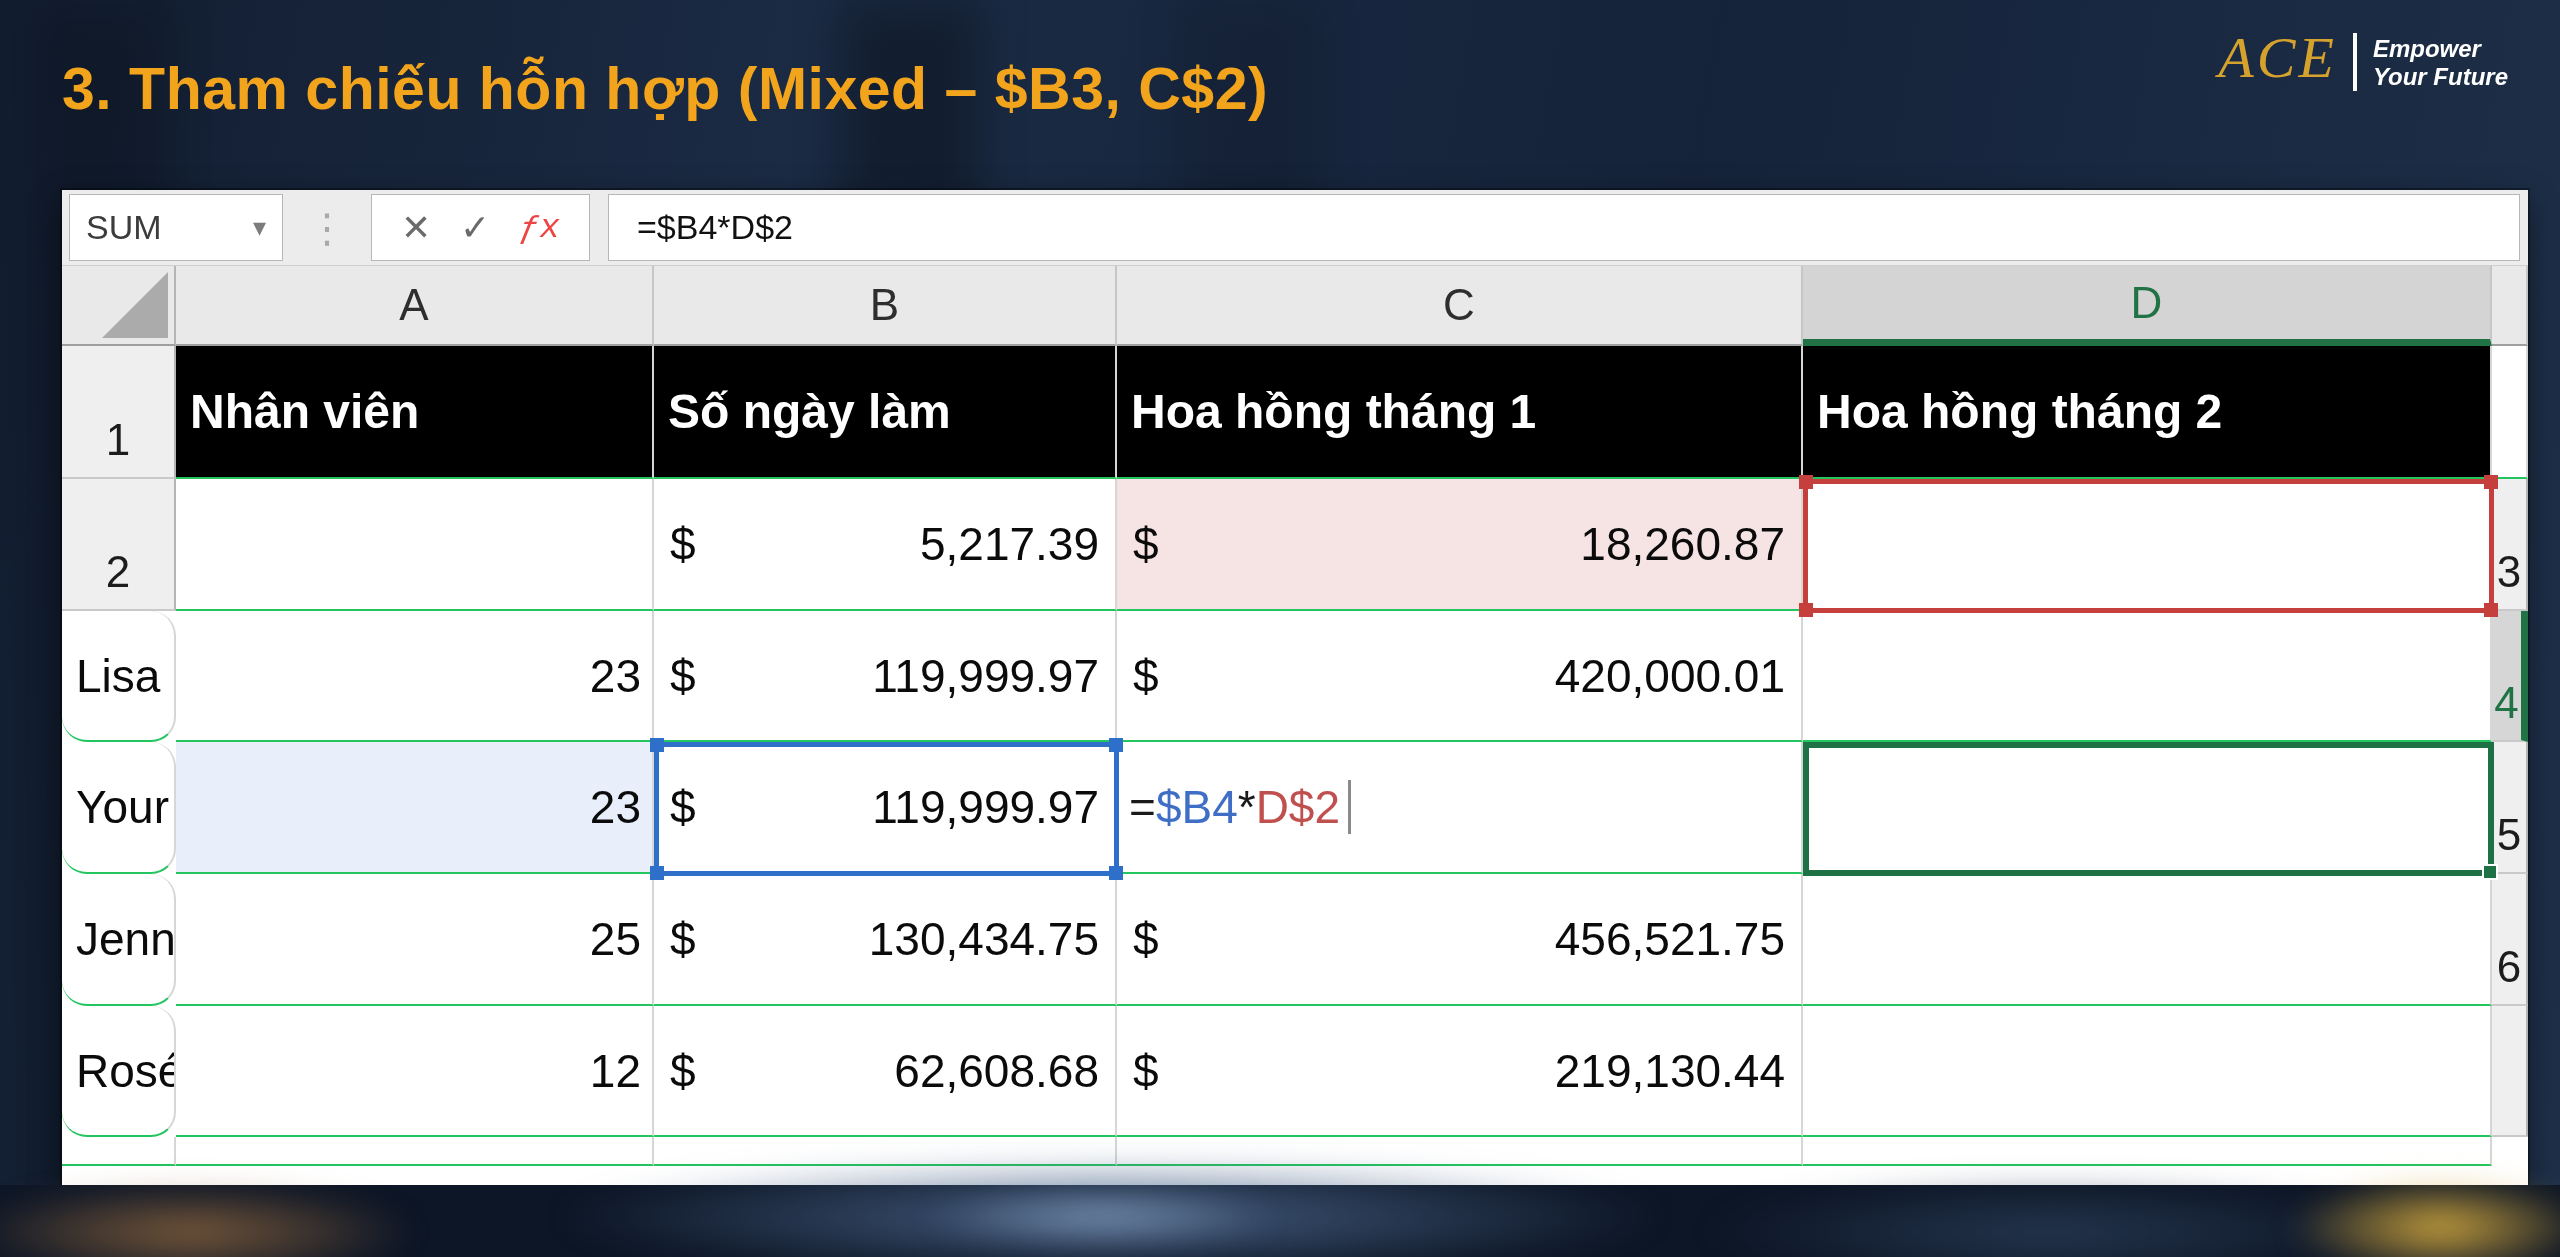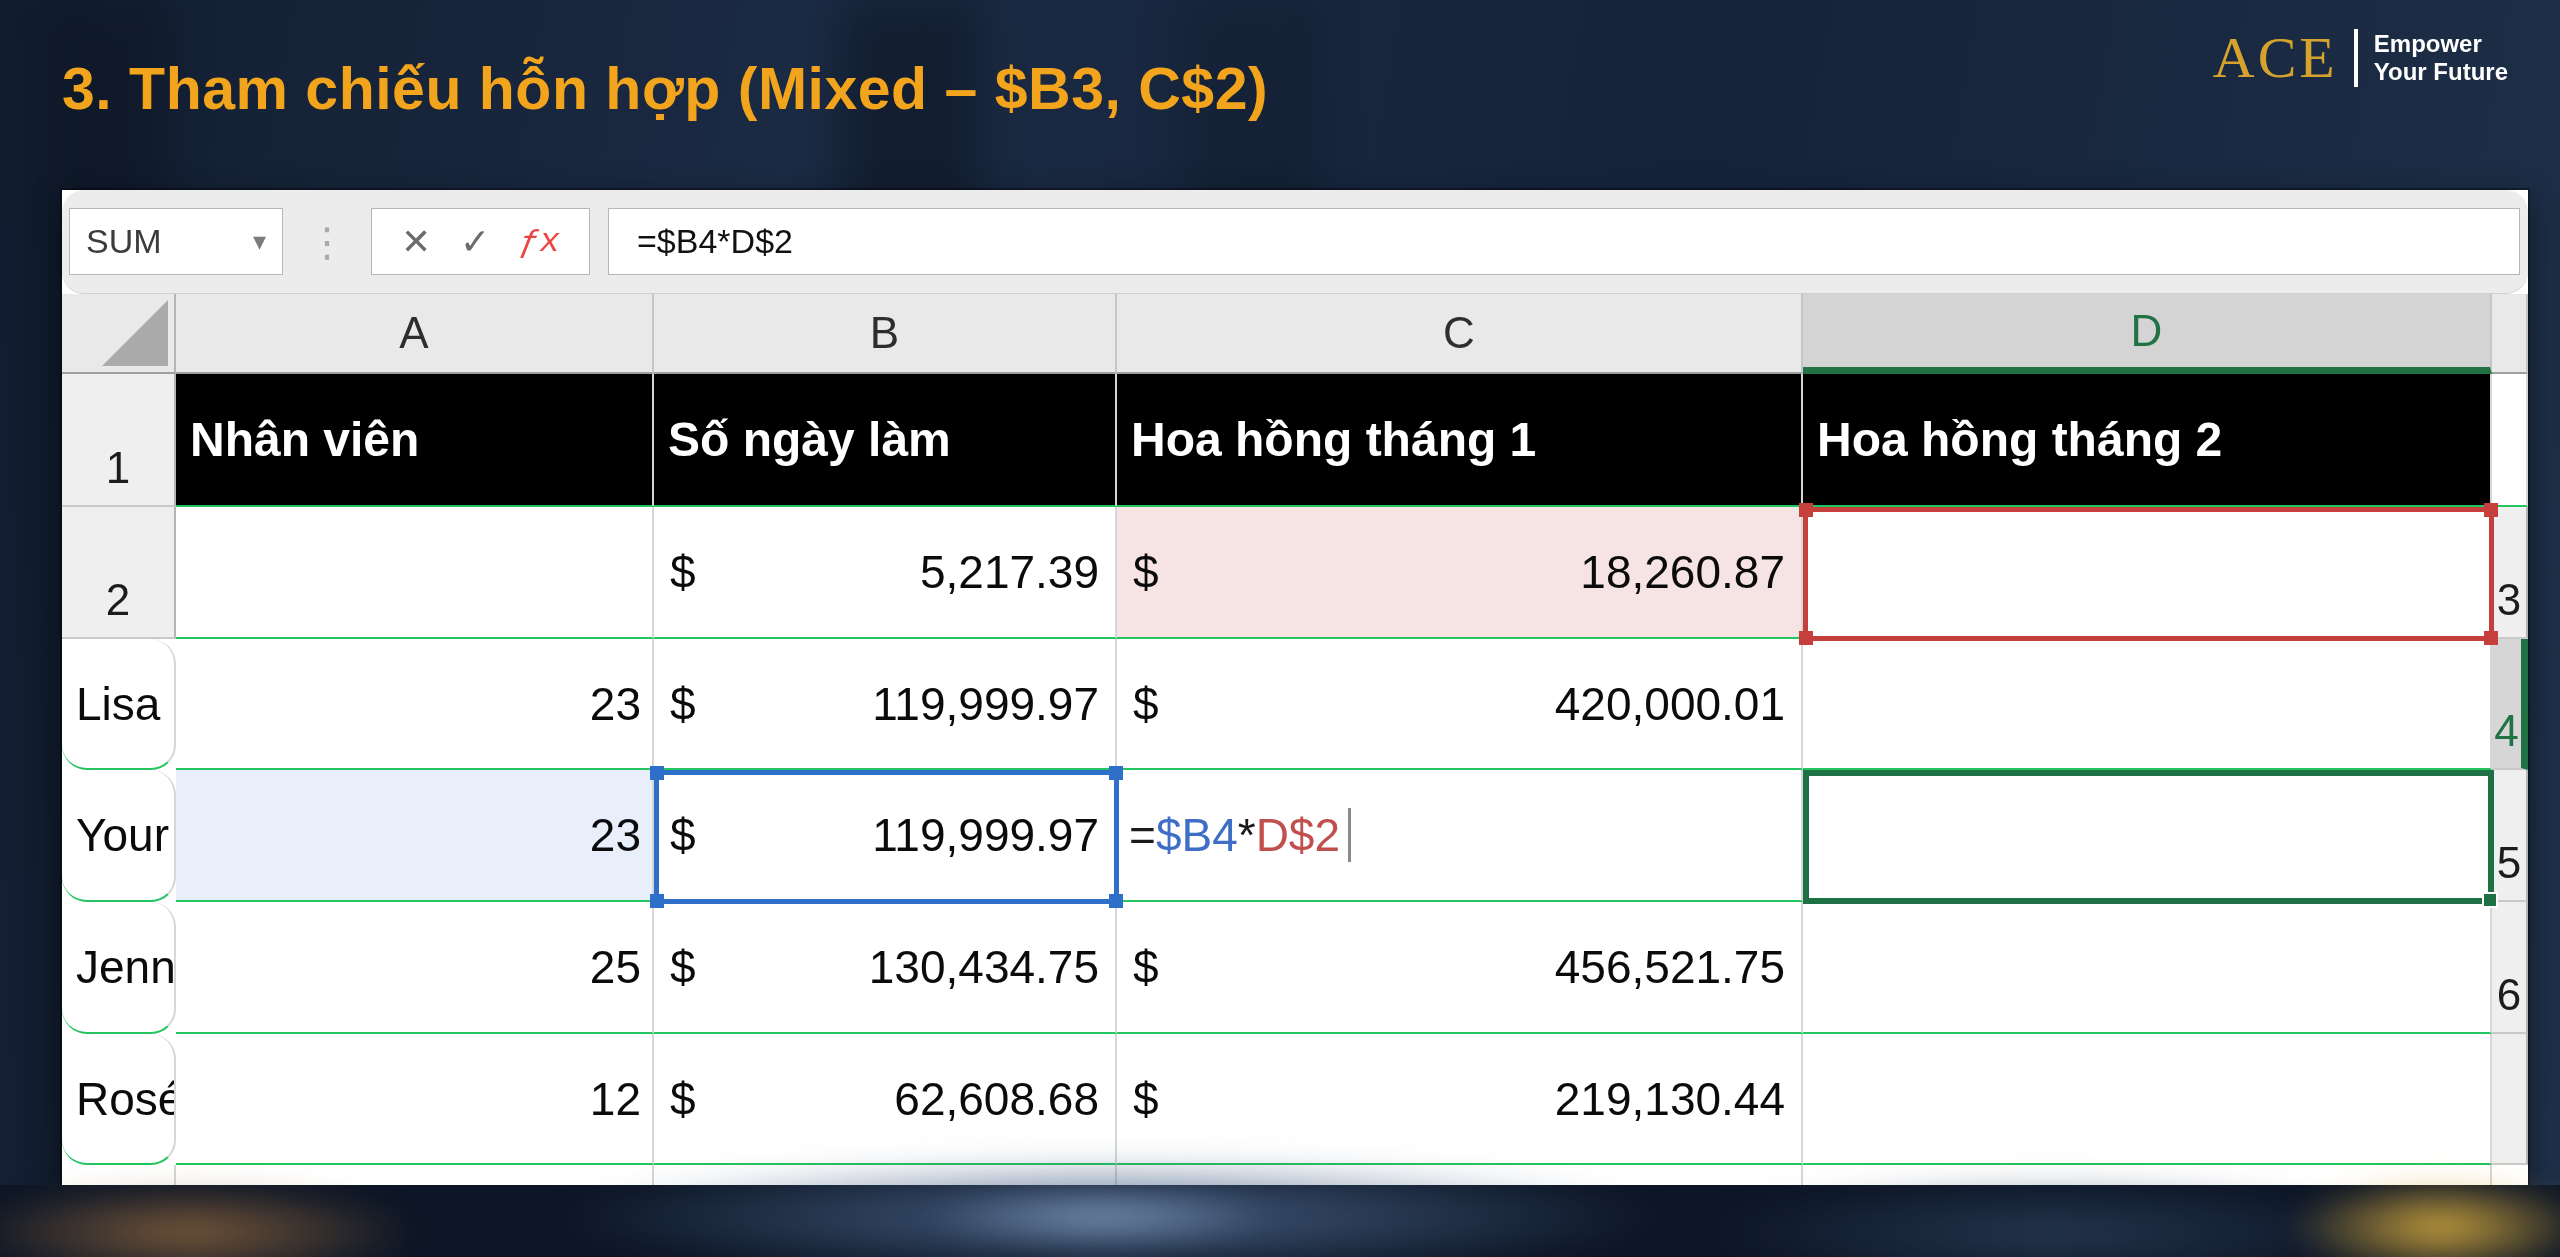--- a/index.html
+++ b/index.html
@@ -19,31 +19,31 @@
   .blob { position:absolute; filter:blur(14px); border-radius:50%; }
   .blob.warm   { left:-40px;  bottom:-25px; width:460px; height:100px; background:radial-gradient(ellipse at center, rgba(142,102,62,.85), rgba(142,102,62,0) 70%); }
   .blob.keys   { left:560px;  bottom:-20px; width:1100px; height:120px; background:radial-gradient(ellipse at center, rgba(74,100,136,.95), rgba(74,100,136,0) 72%); }
   .blob.keyhi  { left:920px;  bottom:10px;  width:360px; height:60px;  background:radial-gradient(ellipse at center, rgba(160,185,215,.55), rgba(160,185,215,0) 70%); }
   .blob.gold   { right:-30px; bottom:-20px; width:300px; height:100px; background:radial-gradient(ellipse at center, rgba(214,171,63,.95), rgba(214,171,63,0) 72%); }
   .blob.slate  { left:1700px; bottom:-30px; width:700px; height:110px; background:radial-gradient(ellipse at center, rgba(40,58,84,.9), rgba(40,58,84,0) 70%); }
 
   .title { position:absolute; left:62px; top:55px; font-size:59px; font-weight:bold;
            color:#f1a41c; letter-spacing:.5px; white-space:nowrap; }
 
-  .logo { position:absolute; top:24px; right:52px; display:flex; align-items:center; gap:16px; }
+  .logo { position:absolute; top:24px; right:52px; display:flex; align-items:flex-end; gap:16px;font-style:italic; }
   .logo .brand { font-family:"Liberation Serif", serif; font-size:58px; color:#d6a22e; letter-spacing:3px; }
   .logo .bar { width:4px; height:58px; background:#ffffff; }
   .logo .tag { color:#ffffff; font-weight:bold; font-size:24px; line-height:28px; }
 
   
   .panel { position:absolute; left:62px; top:190px; width:2466px; height:1000px; background:#ffffff;
            box-shadow:0 0 0 2px rgba(0,0,0,.35), 0 10px 30px rgba(0,0,0,.45); }
 
-  .fbar { height:104px; background:#ececec; border-bottom:1px solid #cfcfcf;
-          display:flex; align-items:center; padding:0 8px 0 7px;border-radius:22px; }
+  .fbar { height:76px; background:#ececec; border-bottom:1px solid #cfcfcf;
+          display:flex; align-items:center; padding:0 8px 0 7px; }
   .namebox { width:214px; height:67px; background:#fff; border:1px solid #b7b7b7;
              display:flex; align-items:center; justify-content:space-between;
              padding:0 16px; font-size:34px; color:#3c3c3c; }
   .namebox .caret { font-size:26px; color:#7c7c7c; }
   .vdots { margin:0 24px; color:#a9a9a9; font-size:40px; line-height:40px; }
   .fbtns { width:219px; height:67px; background:#fff; border:1px solid #b7b7b7;
            display:flex; align-items:center; justify-content:space-evenly;
            font-size:36px; color:#6b6b6b; }
   .fbtns .fx { font-family:Liberation Mono, monospace; font-style:italic; color:#ef4444; font-size:34px; }
   .finput { flex:1; height:67px; margin-left:18px; background:#fff; border:1px solid #b7b7b7;

